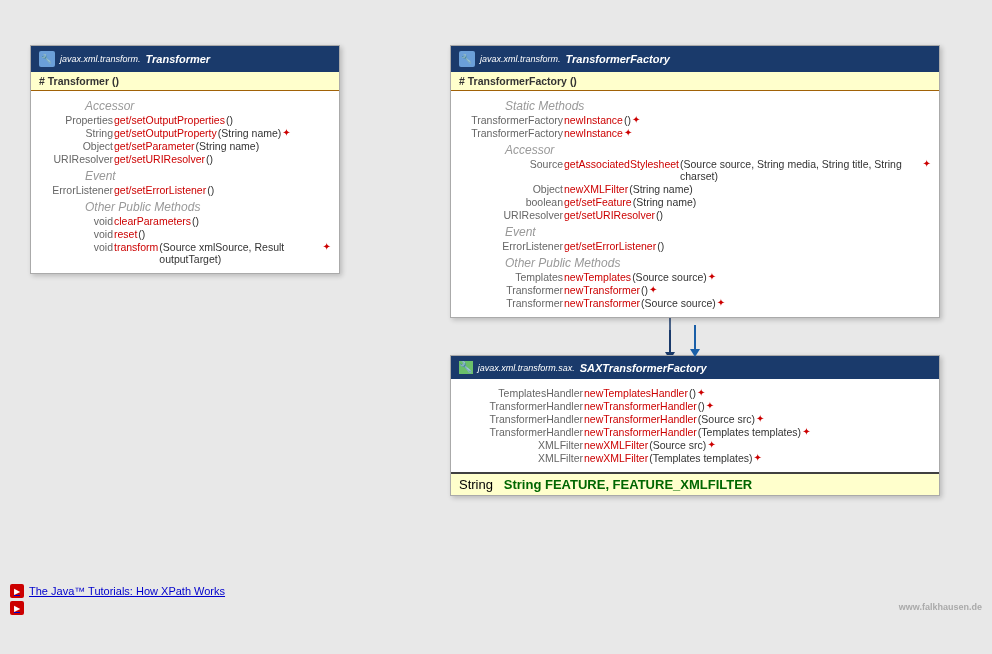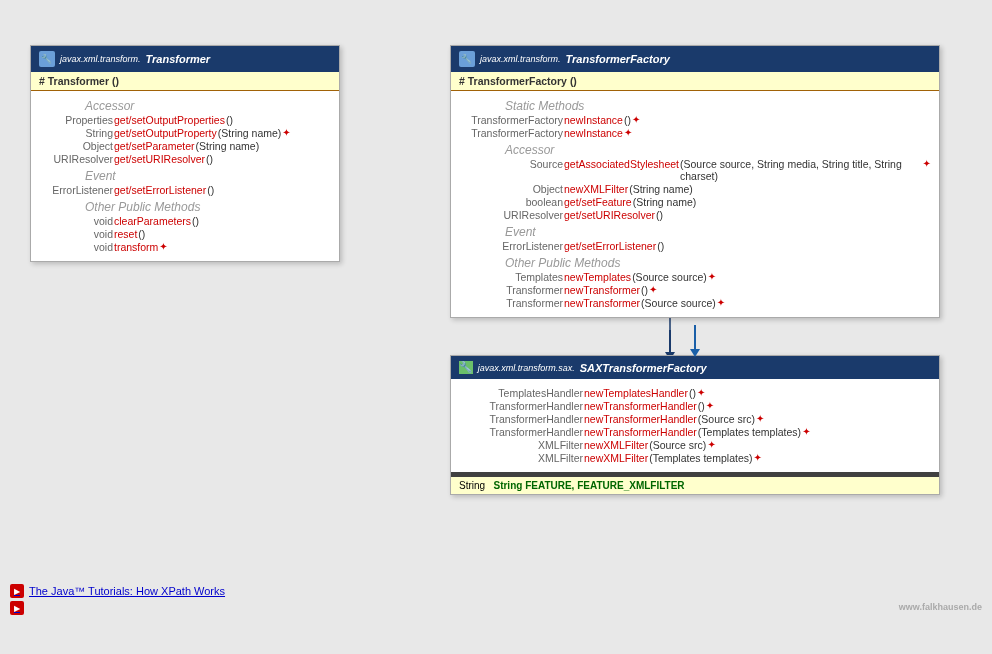--- a/index.html
+++ b/index.html
@@ -168,23 +168,23 @@
       font-weight: bold;
       font-style: italic;
     }
 
     .section-spacer {
       height: 3px;
     }
 
     .feature-row {
       background: #ffffcc;
-      border-top: 5px solid #404040;
+      border-top: 2px solid #404040;
       padding: 3px 8px;
-      font-size: 10px;
+      font-size: 13px;
     }
 
     .feature-row .field-link {
       color: #006600;
       font-weight: bold;
     }
   </style>
 </head>
 <body>
 
@@ -247,20 +247,21 @@
         <span class="param">()</span>
       </div>
       <div class="member-row">
         <span class="type-label">void</span>
         <a class="method-link">reset</a>
         <span class="param">()</span>
       </div>
       <div class="member-row">
         <span class="type-label">void</span>
         <a class="method-link">transform</a>
+        <span class="param">(Source xmlSource, Result outputTarget)</span>
         <span class="red-mark">✦</span>
       </div>
       <div class="section-spacer"></div>
     </div>
   </div>
 
   <div class="class-box" style="left: 450px; top: 45px; width: 490px;">
     <div class="class-header">
       <div class="icon">🔧</div>
       <span style="font-size:9px; font-style:italic;">javax.xml.transform.</span>

